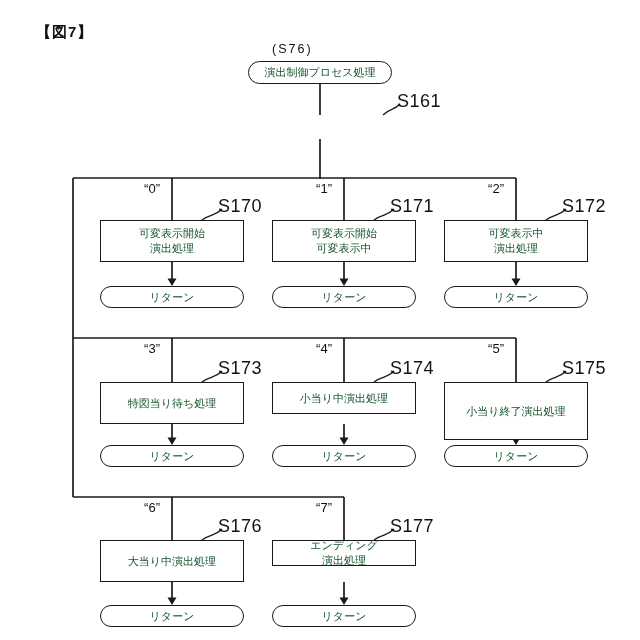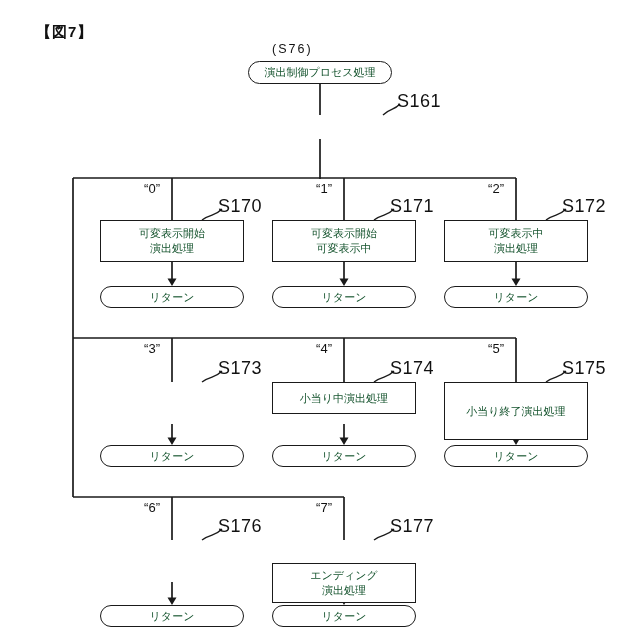--- a/index.html
+++ b/index.html
@@ -108,43 +108,51 @@
   <div class="case-label" style="left:472px;top:181px">“2”</div>
   <div class="step-label" style="left:562px;top:196px">S172</div>
   <div class="node proc" style="left:444px;top:220px;width:144px;height:42px">
     <span class="proc-line">可変表示中</span>
     <span class="proc-line">演出処理</span>
   </div>
   <div class="node term" style="left:444px;top:286px;width:144px;height:22px">リターン</div>
 
   <div class="case-label" style="left:128px;top:341px">“3”</div>
   <div class="step-label" style="left:218px;top:358px">S173</div>
+  <div class="node proc" style="left:100px;top:382px;width:144px;height:42px">
+    <span class="proc-line">特図当り待ち処理</span>
+    <span class="proc-line"></span>
+  </div>
   <div class="node term" style="left:100px;top:445px;width:144px;height:22px">リターン</div>
 
   <div class="case-label" style="left:300px;top:341px">“4”</div>
   <div class="step-label" style="left:390px;top:358px">S174</div>
   <div class="node proc" style="left:272px;top:382px;width:144px;height:32px">
     <span class="proc-line">小当り中演出処理</span>
     <span class="proc-line"></span>
   </div>
   <div class="node term" style="left:272px;top:445px;width:144px;height:22px">リターン</div>
 
   <div class="case-label" style="left:472px;top:341px">“5”</div>
   <div class="step-label" style="left:562px;top:358px">S175</div>
   <div class="node proc" style="left:444px;top:382px;width:144px;height:58px">
     <span class="proc-line">小当り終了演出処理</span>
     <span class="proc-line"></span>
   </div>
   <div class="node term" style="left:444px;top:445px;width:144px;height:22px">リターン</div>
 
   <div class="case-label" style="left:128px;top:500px">“6”</div>
   <div class="step-label" style="left:218px;top:516px">S176</div>
+  <div class="node proc" style="left:100px;top:540px;width:144px;height:42px">
+    <span class="proc-line">大当り中演出処理</span>
+    <span class="proc-line"></span>
+  </div>
   <div class="node term" style="left:100px;top:605px;width:144px;height:22px">リターン</div>
 
   <div class="case-label" style="left:300px;top:500px">“7”</div>
   <div class="step-label" style="left:390px;top:516px">S177</div>
-  <div class="node proc" style="left:272px;top:563px;width:144px;height:40px">
+  <div class="node proc" style="left:272px;top:540px;width:144px;height:26px">
     <span class="proc-line">エンディング</span>
     <span class="proc-line">演出処理</span>
   </div>
   <div class="node term" style="left:272px;top:605px;width:144px;height:22px">リターン</div>
 
 </div>
 
 </body></html>

